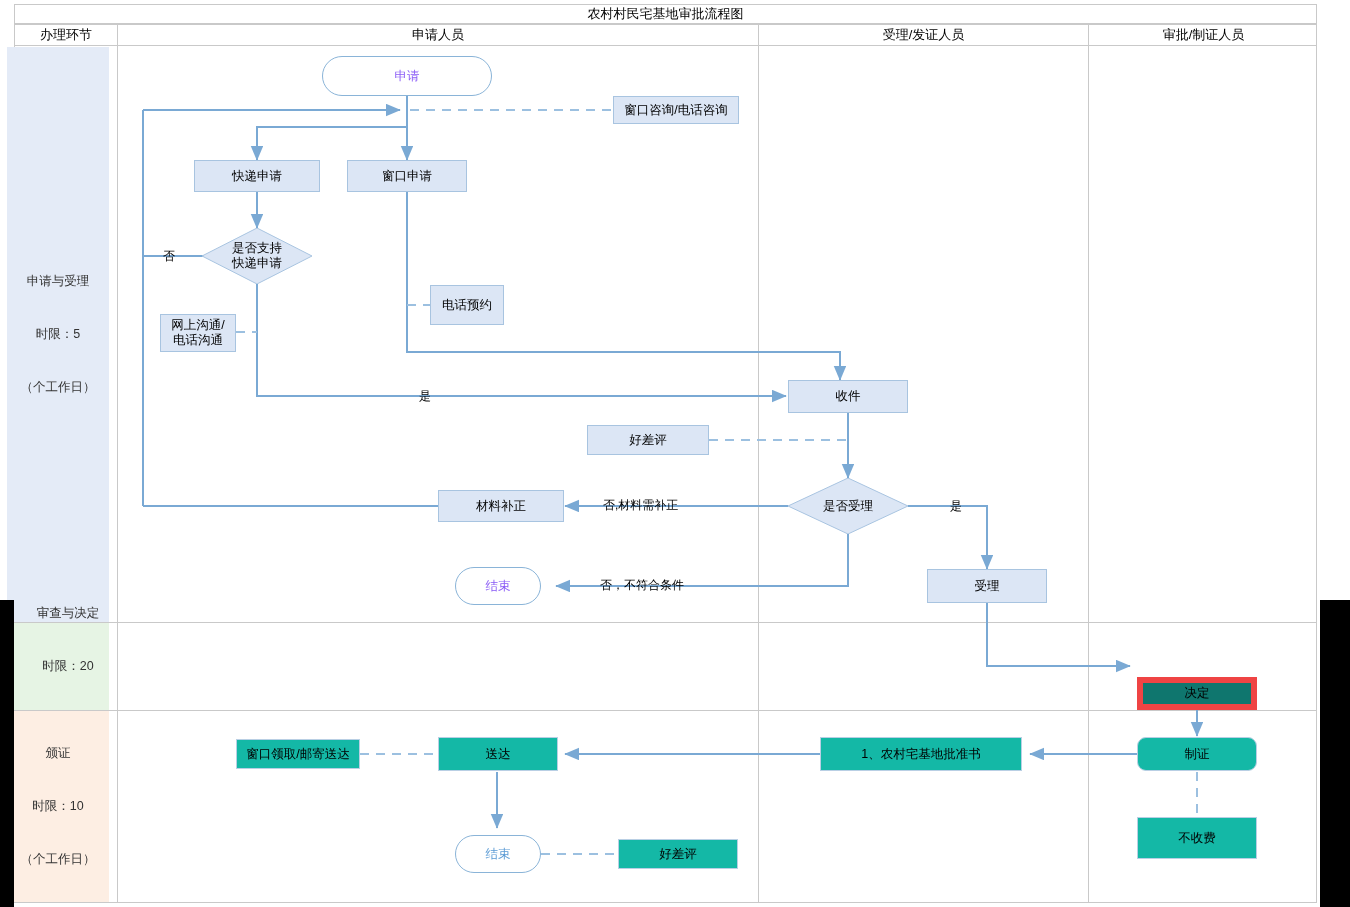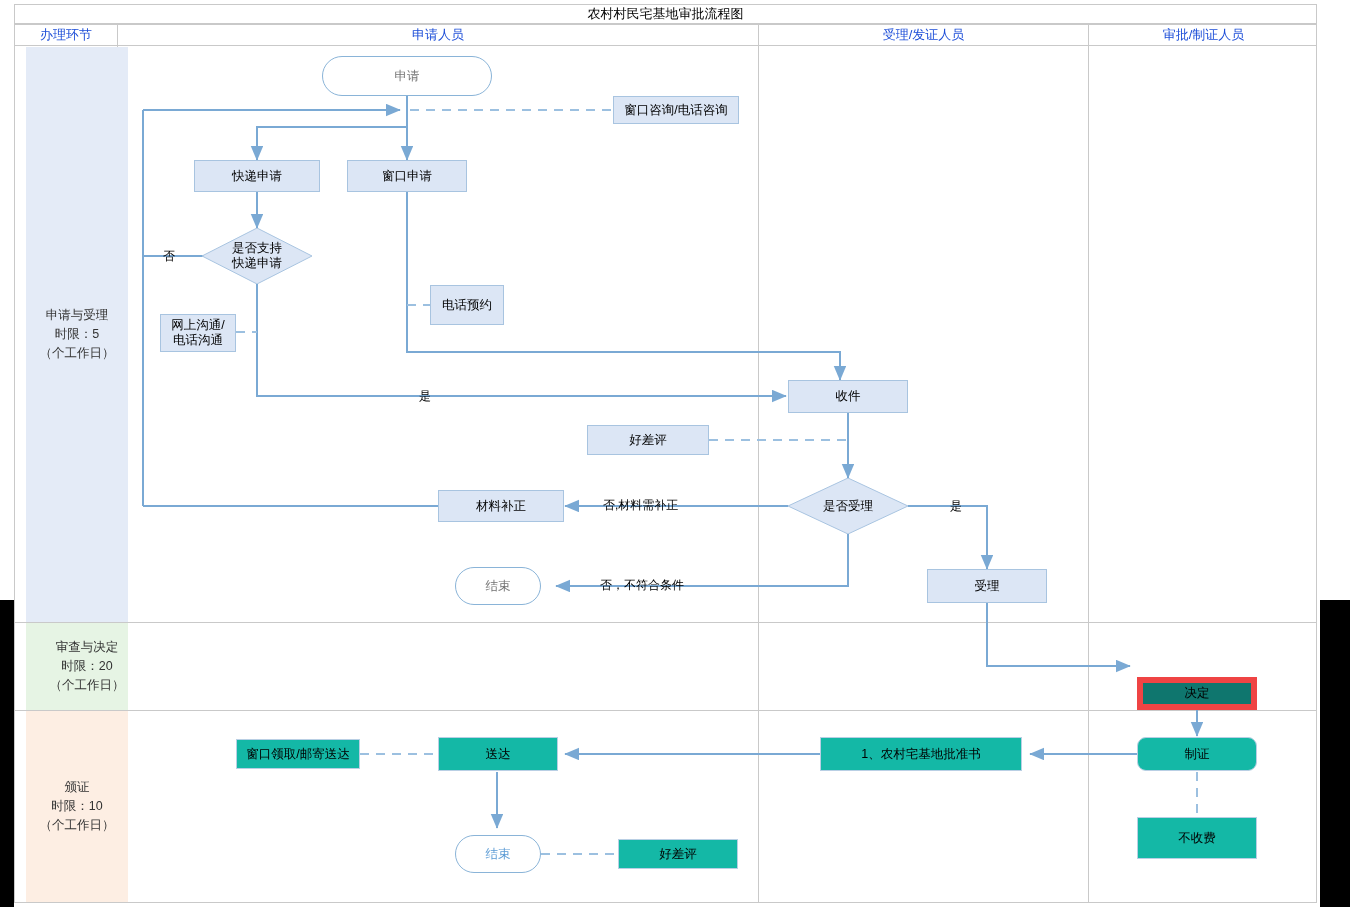--- a/index.html
+++ b/index.html
@@ -4,40 +4,40 @@
 <style>
   html,body{margin:0;padding:0;background:#fff;}
   body{width:1350px;height:907px;font-family:"Liberation Sans","DejaVu Sans",sans-serif;}
   #root{position:relative;width:1350px;height:907px;overflow:hidden;background:#fff;}
 
   
   .tbl-border{position:absolute;border:1px solid #c9c9c9;box-sizing:border-box;}
   #title-row{left:14px;top:4px;width:1303px;height:20px;display:flex;align-items:center;justify-content:center;}
   #title-row .t{font-size:13px;color:#000;}
   #hdr-row{left:14px;top:24px;width:1303px;height:22px;box-sizing:border-box;}
-  .hdr-cell{position:absolute;top:0;height:100%;display:flex;align-items:center;justify-content:center;font-size:13px;color:#1d4ed8;box-sizing:border-box;}
+  .hdr-cell{position:absolute;top:0;height:100%;display:flex;align-items:center;justify-content:center;font-size:13px;color:#000000;box-sizing:border-box;}
 
   .lane-sep{position:absolute;width:1px;background:#c9c9c9;}
   .row-sep{position:absolute;height:1px;background:#c9c9c9;}
   .outer-left{position:absolute;left:14px;top:46px;width:1px;height:857px;background:#c9c9c9;}
   .outer-right{position:absolute;left:1316px;top:46px;width:1px;height:857px;background:#c9c9c9;}
   .outer-bottom{position:absolute;left:14px;top:902px;width:1303px;height:1px;background:#c9c9c9;}
 
   
-  .stage{position:absolute;left:26px;width:102px;display:flex;flex-direction:column;
-         align-items:center;justify-content:center;font-size:12.5px;color:#333;line-height:19px;text-align:center;box-sizing:border-box;}
+  .stage{position:absolute;left:7px;width:102px;display:flex;flex-direction:column;
+         align-items:center;justify-content:center;font-size:12.5px;color:#333;line-height:19px;text-align:center;box-sizing:border-box;gap:34px;}
   .stage span{display:block;white-space:nowrap;}
 
   
   .node{position:absolute;box-sizing:border-box;display:flex;align-items:center;justify-content:center;
         text-align:center;font-size:12.5px;line-height:15px;color:#000;}
   .n-blue{background:#dce6f5;border:1px solid #a8c4e0;}
   .n-orange{background:#14b8a6;border:1px solid #b9cfe4;}
   .n-green{background:#0f766e;border:6px solid #ef4444;margin-top:27px;}
-  .n-round{background:#fff;border:1px solid #8ab4d8;border-radius:22px;color:#737373;}
+  .n-round{background:#fff;border:1px solid #8ab4d8;border-radius:22px;color:#8b5cf6;}
   .n-round-o{background:#fff;border:1px solid #8ab4d8;border-radius:22px;color:#5b9bd5;}
   .n-diamond{background:transparent;border:none;color:#000;}
   .dia-shape{position:absolute;inset:0;}
   .dia-txt{position:relative;z-index:2;white-space:pre-line;}
 
   
   .elabel{position:absolute;font-size:12px;color:#000;white-space:nowrap;background:transparent;}
 
   svg#wires{position:absolute;left:0;top:0;width:1350px;height:907px;pointer-events:none;}
   .ln{stroke:#7aa9d4;stroke-width:2;fill:none;}

